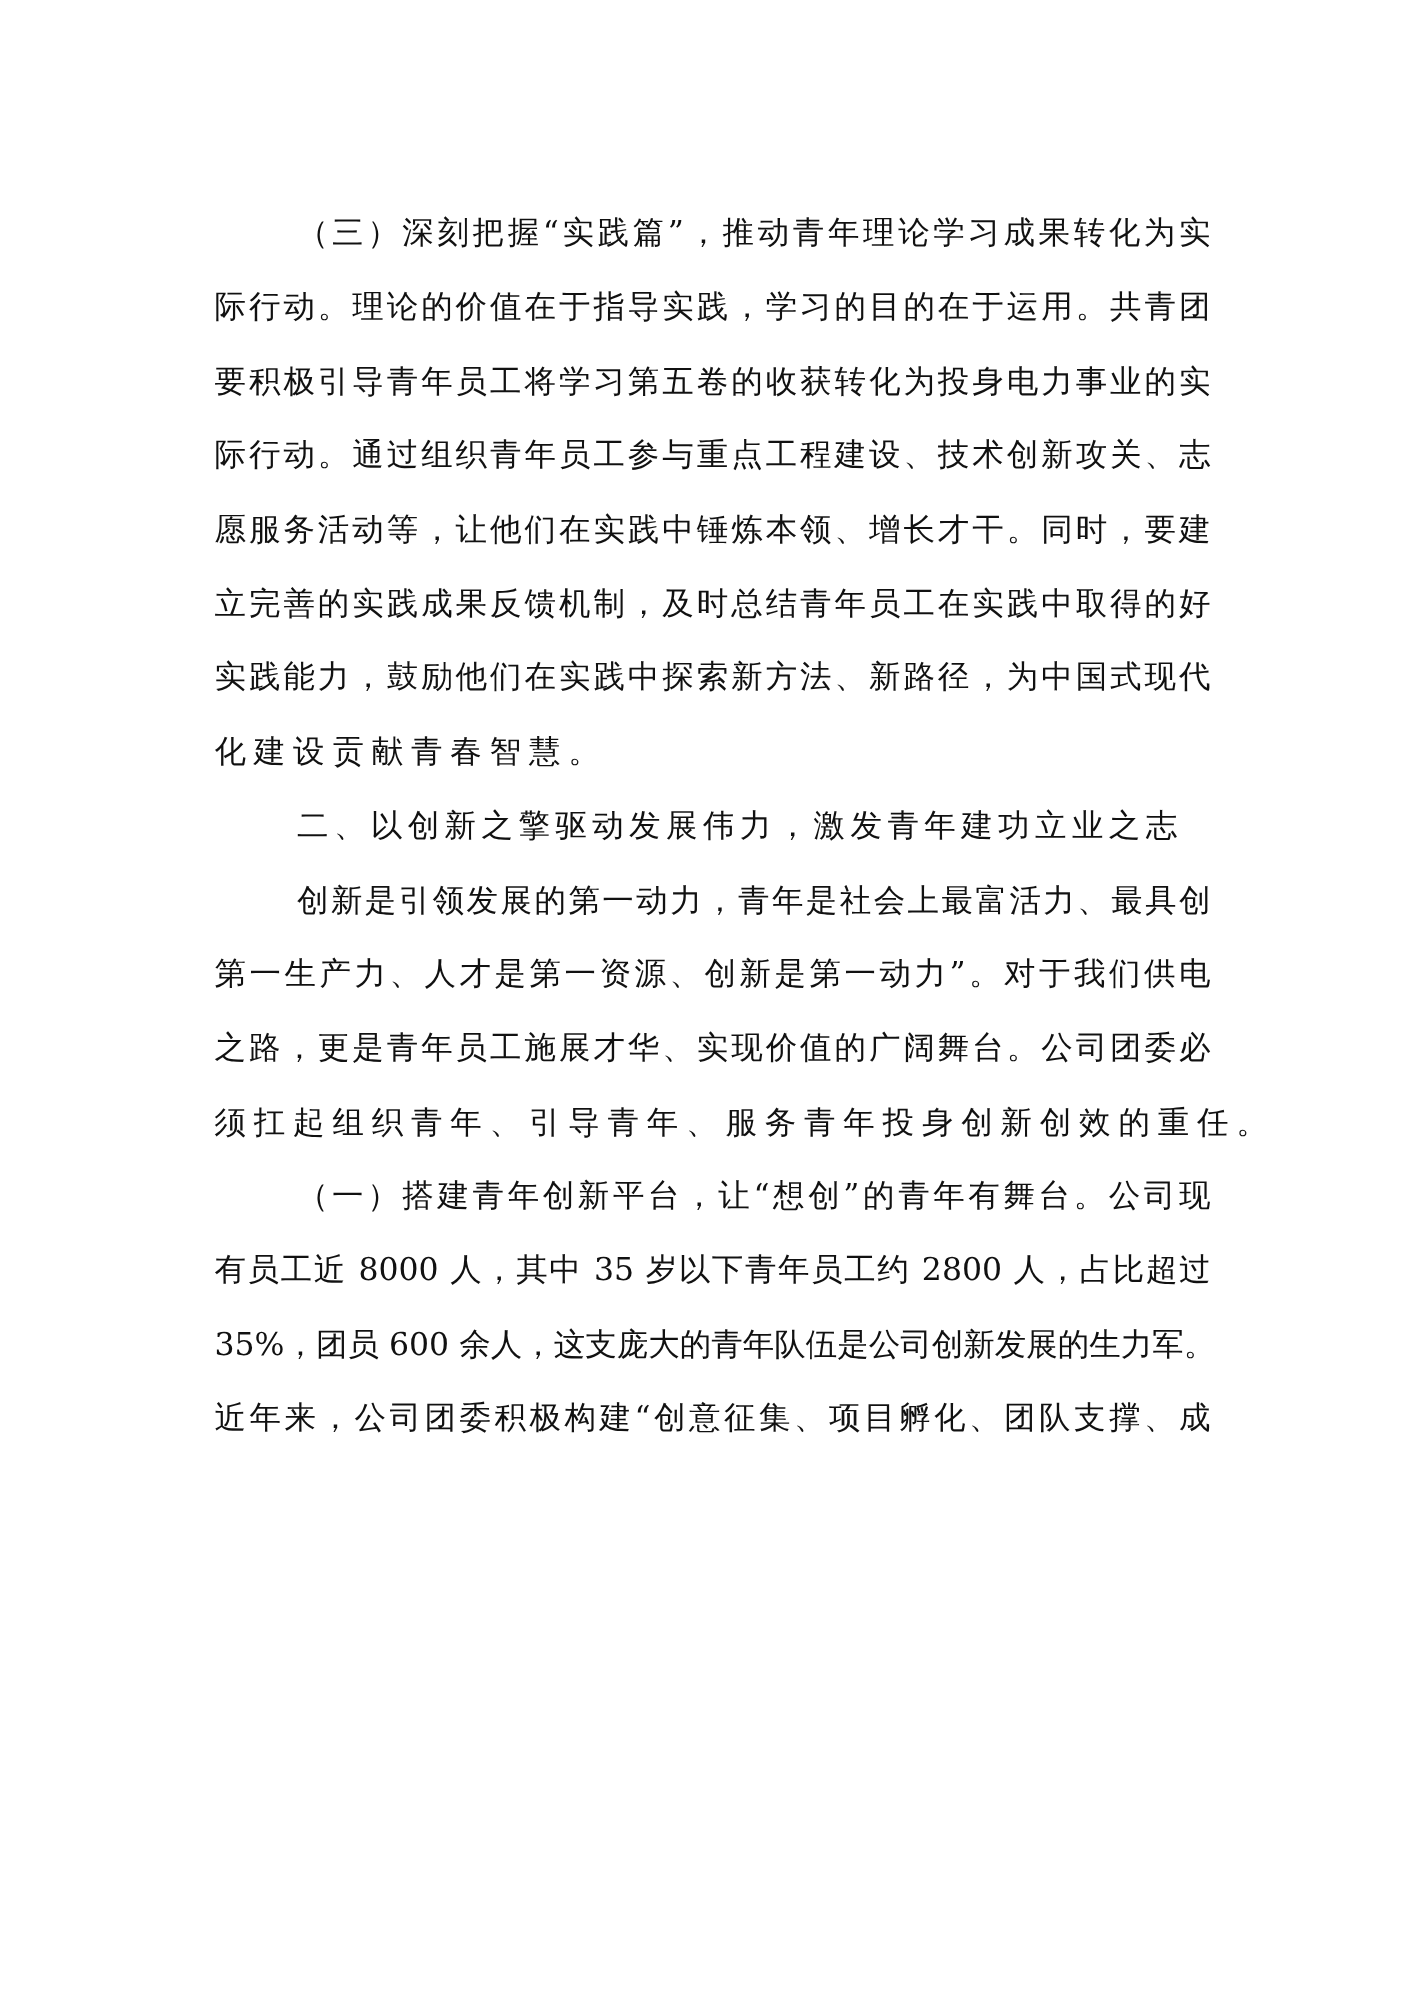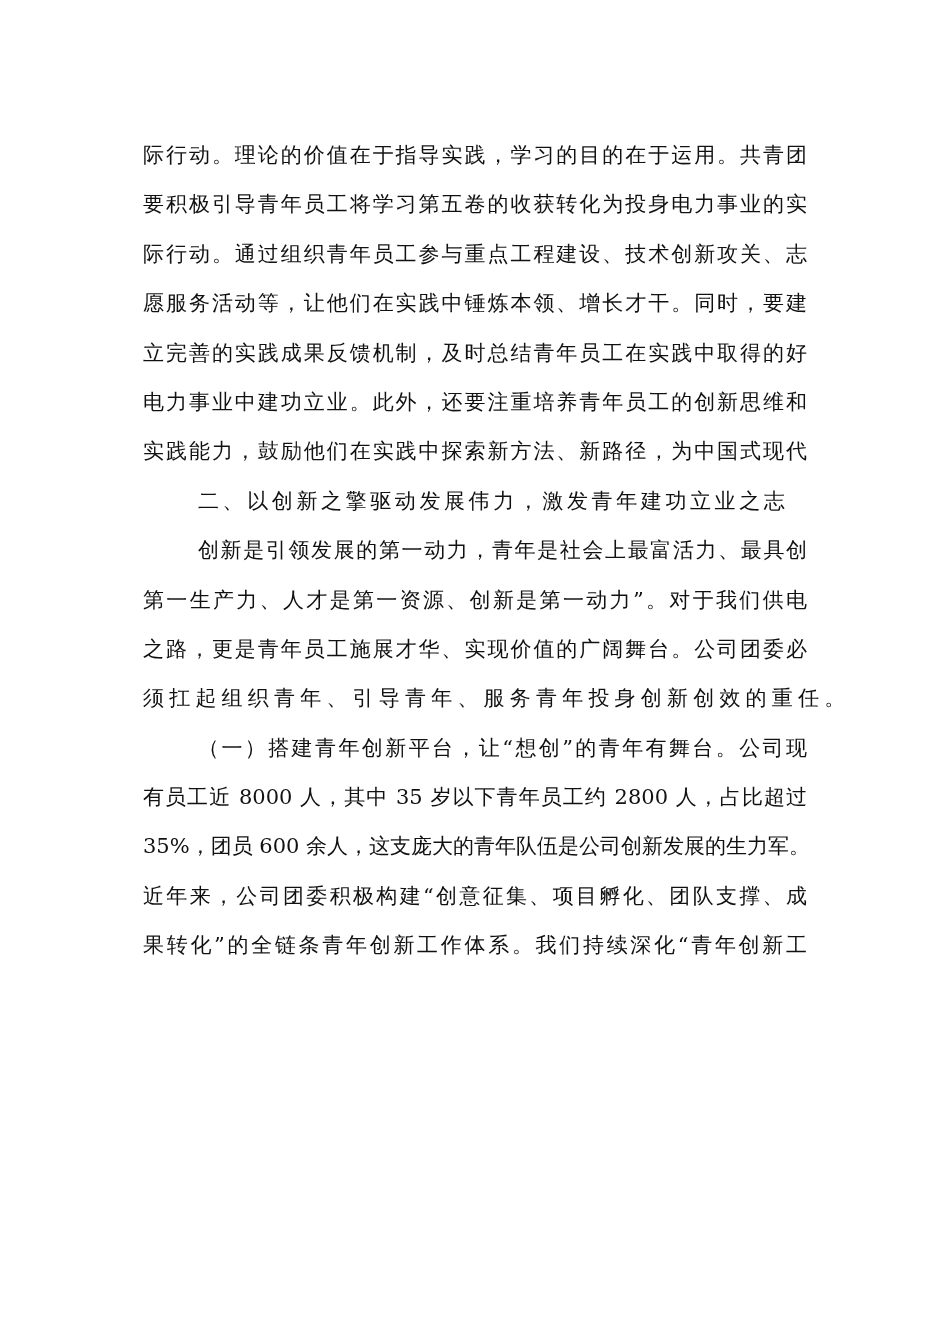--- a/index.html
+++ b/index.html
@@ -21,40 +21,40 @@
   }
   .line.indent { padding-left: 55px; }
   .line.justify { text-align-last: justify; text-align: justify; letter-spacing: 0; }
 </style>
 </head>
 <body>
 
 <div class="page">
 
   <div>
+    <div class="line indent justify">（三）深刻把握“实践篇”，推动青年理论学习成果转化为实</div>
     <div class="line justify">际行动。理论的价值在于指导实践，学习的目的在于运用。共青团</div>
     <div class="line justify">要积极引导青年员工将学习第五卷的收获转化为投身电力事业的实</div>
     <div class="line justify">际行动。通过组织青年员工参与重点工程建设、技术创新攻关、志</div>
     <div class="line justify">愿服务活动等，让他们在实践中锤炼本领、增长才干。同时，要建</div>
     <div class="line justify">立完善的实践成果反馈机制，及时总结青年员工在实践中取得的好</div>
-    <div class="line justify">电力事业中建功立业。此外，还要注重培养青年员工的创新思维和</div>
     <div class="line justify">实践能力，鼓励他们在实践中探索新方法、新路径，为中国式现代</div>
+    <div class="line">化建设贡献青春智慧。</div>
   </div>
 
   <div>
     <div class="line indent" style="letter-spacing:3.6px;">二、以创新之擎驱动发展伟力，激发青年建功立业之志</div>
   </div>
 
   <div>
     <div class="line indent justify">创新是引领发展的第一动力，青年是社会上最富活力、最具创</div>
     <div class="line justify">第一生产力、人才是第一资源、创新是第一动力”。对于我们供电</div>
     <div class="line justify">之路，更是青年员工施展才华、实现价值的广阔舞台。公司团委必</div>
     <div class="line">须扛起组织青年、引导青年、服务青年投身创新创效的重任。</div>
   </div>
 
   <div>
     <div class="line indent justify">（一）搭建青年创新平台，让“想创”的青年有舞台。公司现</div>
     <div class="line justify">有员工近 8000 人，其中 35 岁以下青年员工约 2800 人，占比超过</div>
     <div class="line justify">35%，团员 600 余人，这支庞大的青年队伍是公司创新发展的生力军。</div>
     <div class="line justify">近年来，公司团委积极构建“创意征集、项目孵化、团队支撑、成</div>
-    <div class="line justify">果转化”的全链条青年创新工作体系。我们持续深化“青年创新工</div>
   </div>
 </div>
 
 </body></html>

